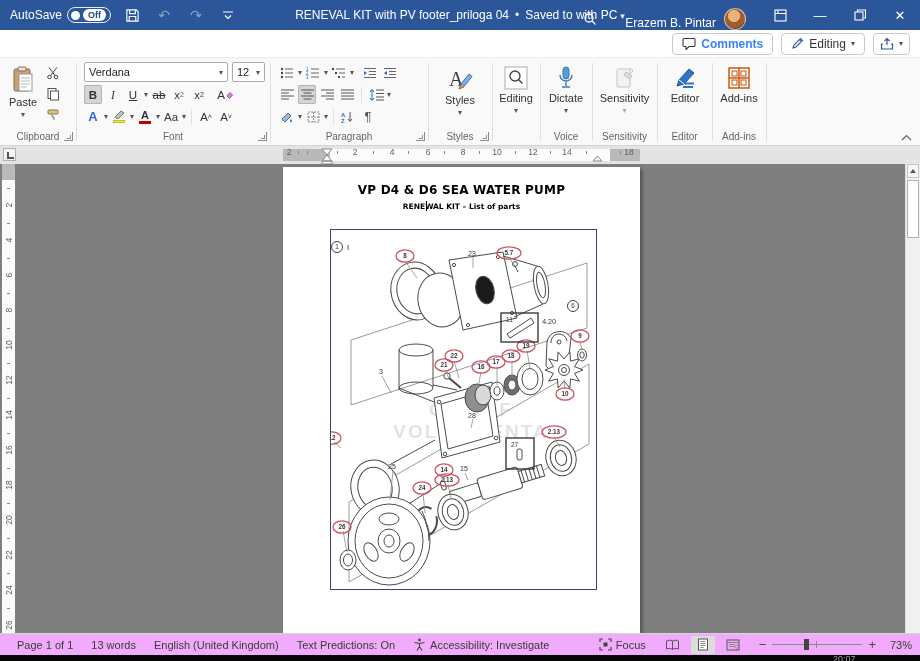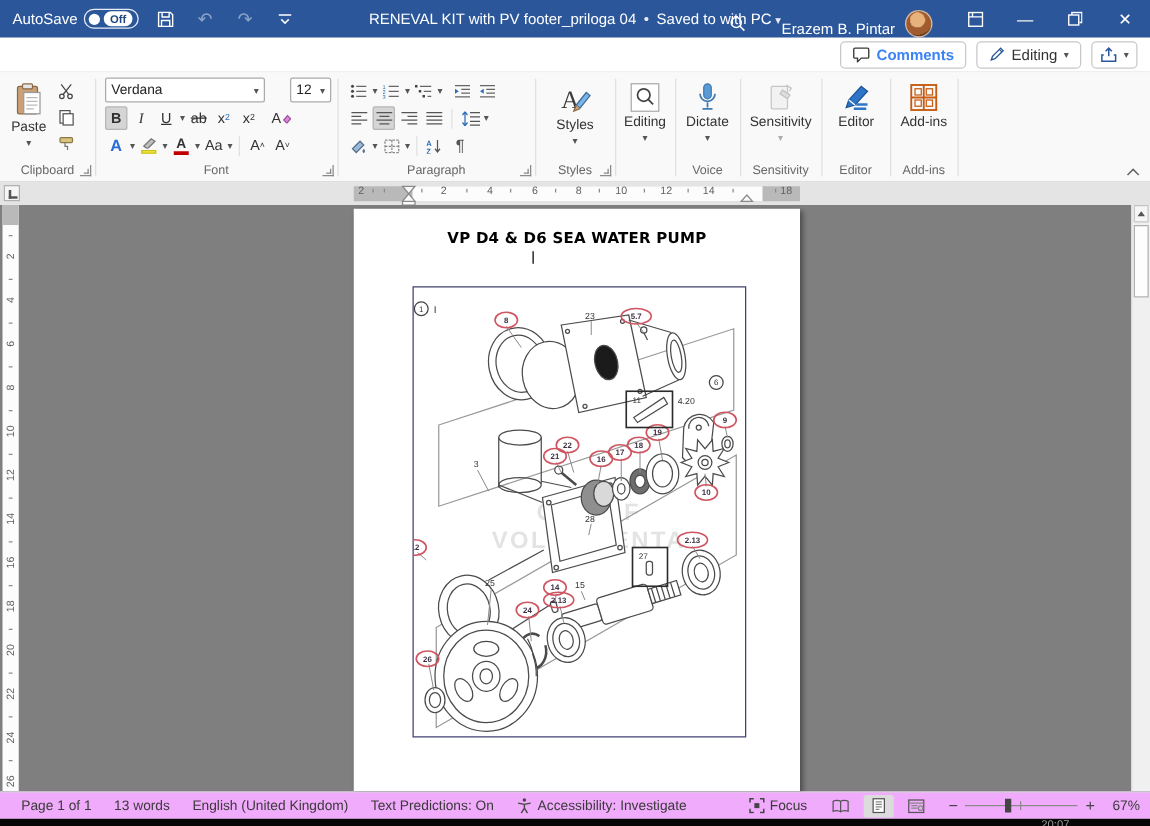--- a/index.html
+++ b/index.html
@@ -212,21 +212,21 @@
               <path d="M6,6 v3 h2 v3" fill="none" stroke="#777"></path>
             </svg>
           </span>
         </div>
       <span class="grp-label">Clipboard</span>
       <span class="launcher"></span>
     </div>
     <div class="vdiv" style="left:76px;"></div>
 
     <div class="group" style="left:76px;width:194px;">
-      <div class="combo" style="position:absolute;left:8px;top:4px;width:128px;">
+      <div class="combo" style="position:absolute;left:8px;top:4px;width:144px;">
         <span>Verdana</span>
           <span class="chev8">▾</span>
       </div>
       <div class="combo" style="position:absolute;left:156px;top:4px;width:33px;">
         <span>12</span>
           <span class="chev8">▾</span>
       </div>
       <div class="row" style="left:8px;top:27px;">
         <span class="rbtn sel" style="font-weight:bold;">B</span>
         <span class="rbtn" style="font-style:italic;font-family:'Liberation Serif',serif;">I</span>
@@ -513,20 +513,21 @@
         <span class="vtick" style="top: 268.5px;"></span>
         <span class="vtick" style="top: 303.5px;"></span>
         <span class="vtick" style="top: 338.5px;"></span>
         <span class="vtick" style="top: 373.5px;"></span>
         <span class="vtick" style="top: 408.5px;"></span>
         <span class="vtick" style="top: 443.5px;"></span>
       </div>
 
     <div class="page">
       <div class="doc-title">VP D4 &amp; D6 SEA WATER PUMP</div>
+      <div class="doc-sub">RENEWAL KIT – List of parts</div>
       <div class="cursor"></div>
       <div class="frame">
         <svg id="diagram-svg" width="265" height="359" viewBox="0 0 265 359">
           <g id="wm" font-family="Liberation Sans,sans-serif" font-weight="bold" fill="#e3e3e3" text-anchor="middle">
               <text x="140" y="186" font-size="19" letter-spacing="2">OUT OF</text>
               <text x="140" y="208" font-size="19" letter-spacing="2">VOLVO PENTA</text>
             </g>
           <g id="art" stroke="#4b4b4b" stroke-width="1" fill="none">
             <polygon points="20,110 256,33 256,98 20,175" stroke="#9a9a9a"></polygon>
             <polygon points="18,272 258,134 258,214 18,352" stroke="#9a9a9a"></polygon>
@@ -776,21 +777,21 @@
           </svg>
       </span>
       <div class="zoomwrap">
         <span class="zpm">−</span>
         <span class="ztrack">
             <span class="ztick"></span>
             <span class="zthumb"></span>
           </span>
         <span class="zpm">+</span>
       </div>
-      <span class="zlevel">67%</span>
+      <span class="zlevel">73%</span>
     </div>
   </div>
 
   <div class="taskstrip">
     <span class="clock">20:07</span>
   </div>
 
 </div>
 
 </body></html>

